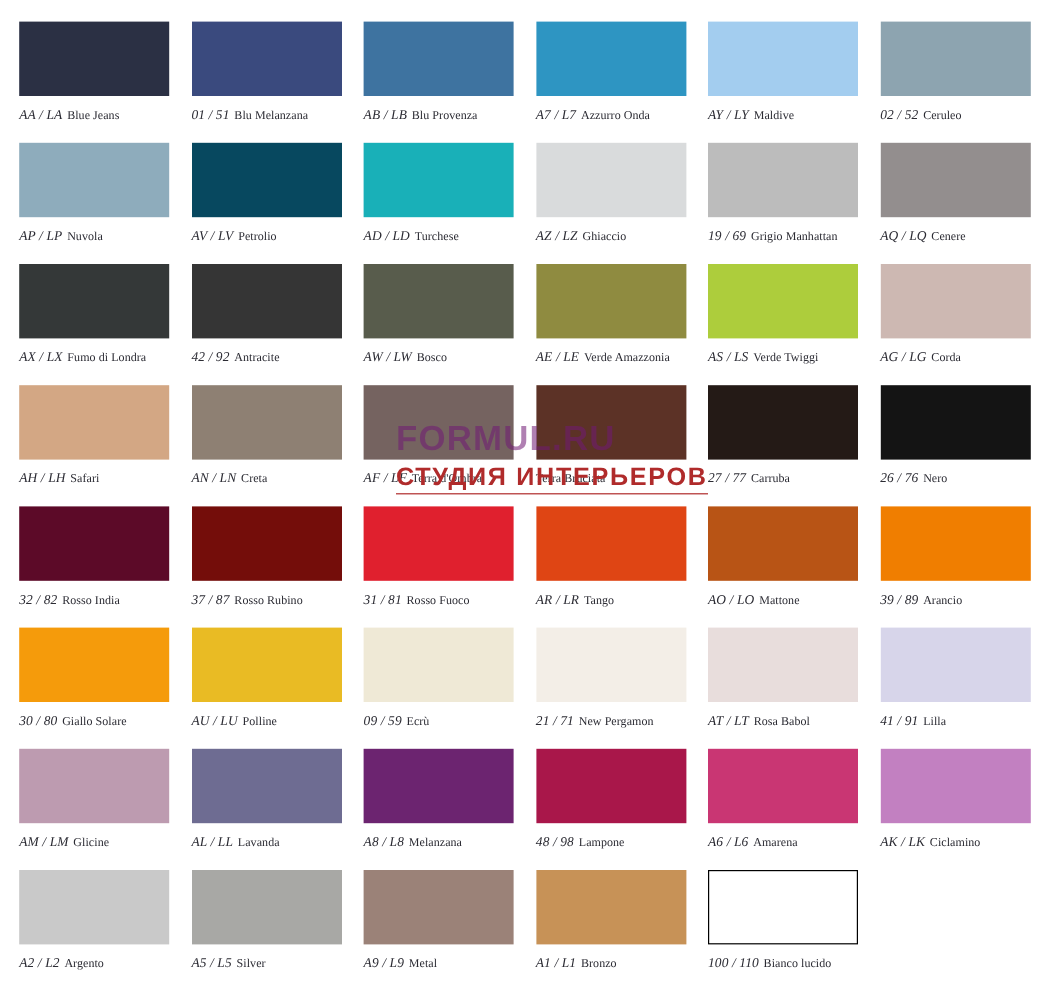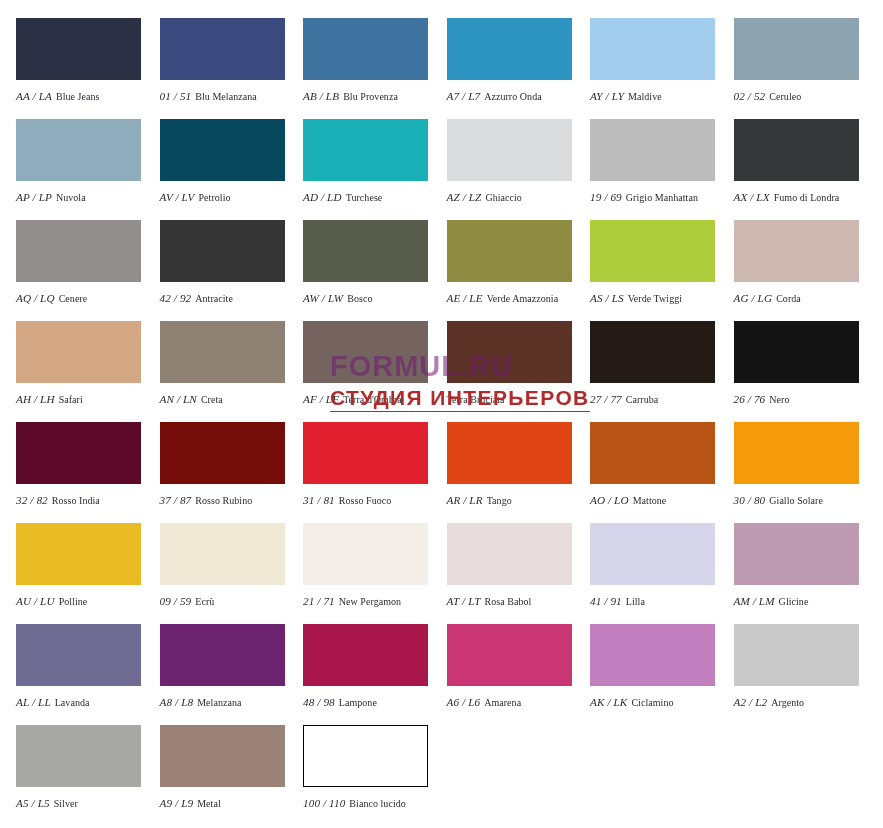--- a/index.html
+++ b/index.html
@@ -123,28 +123,28 @@
     </div>
     <div class="swatch-cell">
       <div class="swatch-chip" style="background: rgb(217, 219, 220);"></div>
       <div class="swatch-label"><span class="swatch-code">AZ / LZ</span> <span class="swatch-name">Ghiaccio</span></div>
     </div>
     <div class="swatch-cell">
       <div class="swatch-chip" style="background: rgb(188, 188, 188);"></div>
       <div class="swatch-label"><span class="swatch-code">19 / 69</span> <span class="swatch-name">Grigio Manhattan</span></div>
     </div>
     <div class="swatch-cell">
+      <div class="swatch-chip" style="background: rgb(147, 142, 142);"></div>
+      <div class="swatch-label"><span class="swatch-code">AQ / LQ</span> <span class="swatch-name">Cenere</span></div>
+    </div>
+    <div class="swatch-cell">
       <div class="swatch-chip" style="background: rgb(52, 56, 56);"></div>
       <div class="swatch-label"><span class="swatch-code">AX / LX</span> <span class="swatch-name">Fumo di Londra</span></div>
     </div>
     <div class="swatch-cell">
-      <div class="swatch-chip" style="background: rgb(147, 142, 142);"></div>
-      <div class="swatch-label"><span class="swatch-code">AQ / LQ</span> <span class="swatch-name">Cenere</span></div>
-    </div>
-    <div class="swatch-cell">
       <div class="swatch-chip" style="background: rgb(53, 53, 53);"></div>
       <div class="swatch-label"><span class="swatch-code">42 / 92</span> <span class="swatch-name">Antracite</span></div>
     </div>
     <div class="swatch-cell">
       <div class="swatch-chip" style="background: rgb(88, 92, 76);"></div>
       <div class="swatch-label"><span class="swatch-code">AW / LW</span> <span class="swatch-name">Bosco</span></div>
     </div>
     <div class="swatch-cell">
       <div class="swatch-chip" style="background: rgb(143, 139, 64);"></div>
       <div class="swatch-label"><span class="swatch-code">AE / LE</span> <span class="swatch-name">Verde Amazzonia</span></div>
@@ -195,20 +195,24 @@
     </div>
     <div class="swatch-cell">
       <div class="swatch-chip" style="background: rgb(223, 69, 20);"></div>
       <div class="swatch-label"><span class="swatch-code">AR / LR</span> <span class="swatch-name">Tango</span></div>
     </div>
     <div class="swatch-cell">
       <div class="swatch-chip" style="background: rgb(184, 84, 21);"></div>
       <div class="swatch-label"><span class="swatch-code">AO / LO</span> <span class="swatch-name">Mattone</span></div>
     </div>
     <div class="swatch-cell">
+      <div class="swatch-chip" style="background: rgb(240, 126, 0);"></div>
+      <div class="swatch-label"><span class="swatch-code">39 / 89</span> <span class="swatch-name">Arancio</span></div>
+    </div>
+    <div class="swatch-cell">
       <div class="swatch-chip" style="background: rgb(245, 155, 11);"></div>
       <div class="swatch-label"><span class="swatch-code">30 / 80</span> <span class="swatch-name">Giallo Solare</span></div>
     </div>
     <div class="swatch-cell">
       <div class="swatch-chip" style="background: rgb(233, 187, 36);"></div>
       <div class="swatch-label"><span class="swatch-code">AU / LU</span> <span class="swatch-name">Polline</span></div>
     </div>
     <div class="swatch-cell">
       <div class="swatch-chip" style="background: rgb(239, 233, 214);"></div>
       <div class="swatch-label"><span class="swatch-code">09 / 59</span> <span class="swatch-name">Ecrù</span></div>
@@ -253,20 +257,24 @@
       <div class="swatch-chip" style="background: rgb(201, 201, 201);"></div>
       <div class="swatch-label"><span class="swatch-code">A2 / L2</span> <span class="swatch-name">Argento</span></div>
     </div>
     <div class="swatch-cell">
       <div class="swatch-chip" style="background: rgb(168, 168, 165);"></div>
       <div class="swatch-label"><span class="swatch-code">A5 / L5</span> <span class="swatch-name">Silver</span></div>
     </div>
     <div class="swatch-cell">
       <div class="swatch-chip" style="background: rgb(155, 130, 120);"></div>
       <div class="swatch-label"><span class="swatch-code">A9 / L9</span> <span class="swatch-name">Metal</span></div>
+    </div>
+    <div class="swatch-cell">
+      <div class="swatch-chip" style="background: rgb(199, 146, 87);"></div>
+      <div class="swatch-label"><span class="swatch-code">A1 / L1</span> <span class="swatch-name">Bronzo</span></div>
     </div>
     <div class="swatch-cell">
       <div class="swatch-chip bordered" style="background: rgb(255, 255, 255);"></div>
       <div class="swatch-label"><span class="swatch-code">100 / 110</span> <span class="swatch-name">Bianco lucido</span></div>
     </div>
   </div>
 
 <div id="watermark">
   <div class="wm-top">FORMUL.RU</div>
   <div class="wm-bottom">СТУДИЯ ИНТЕРЬЕРОВ</div>

